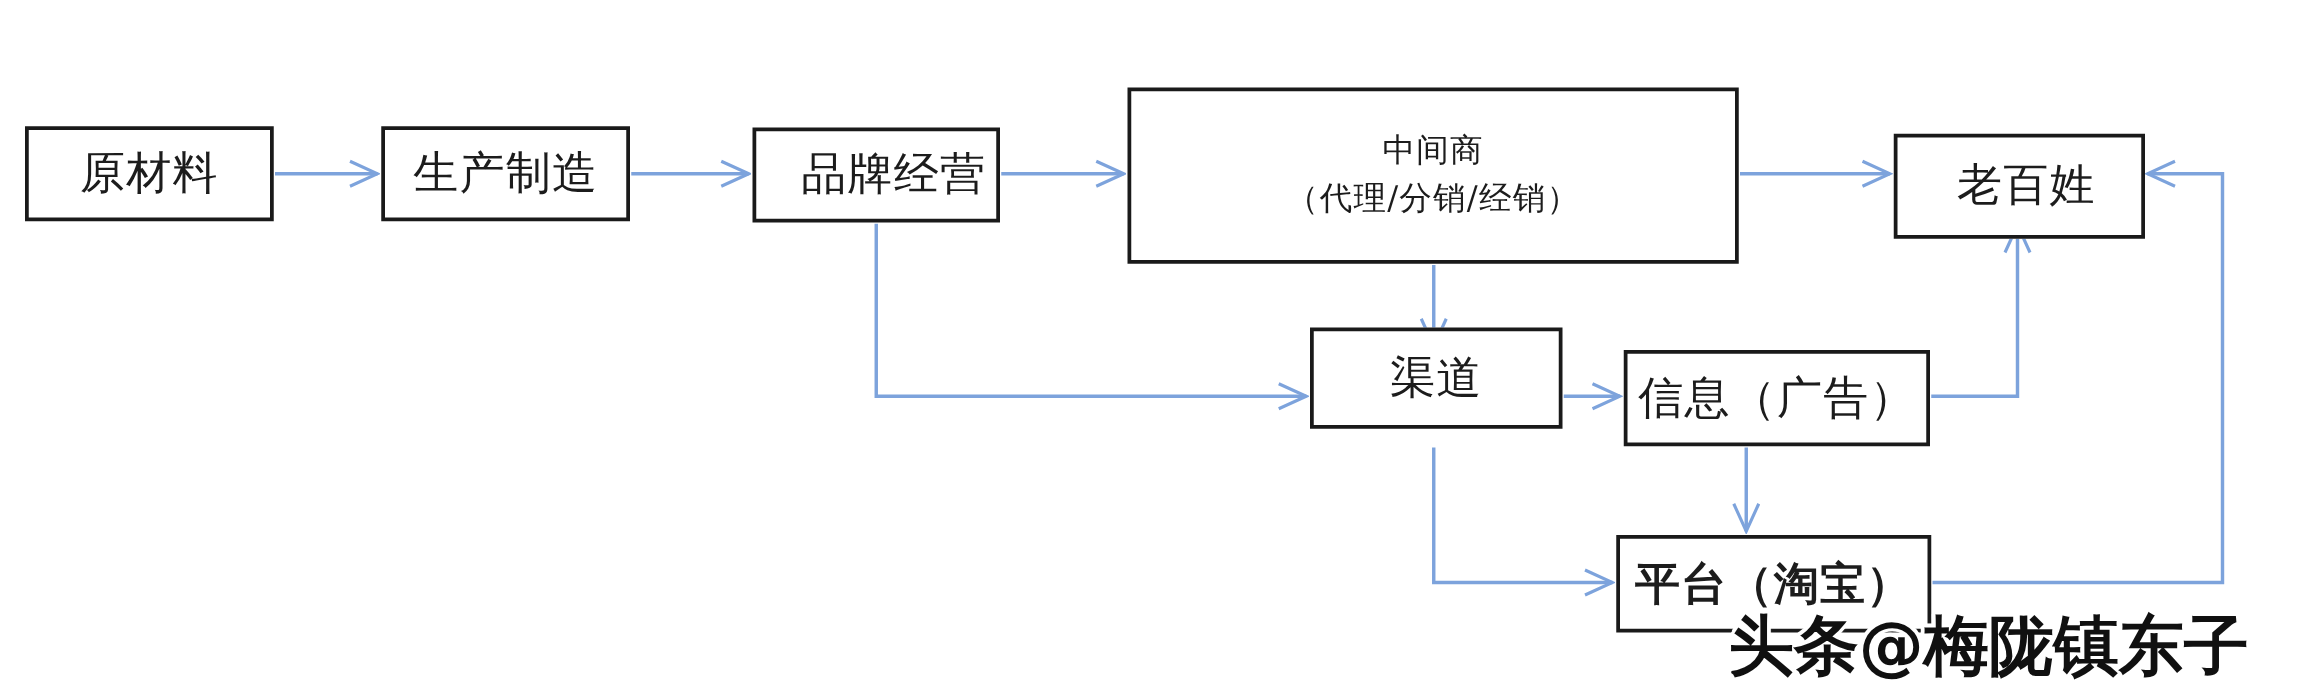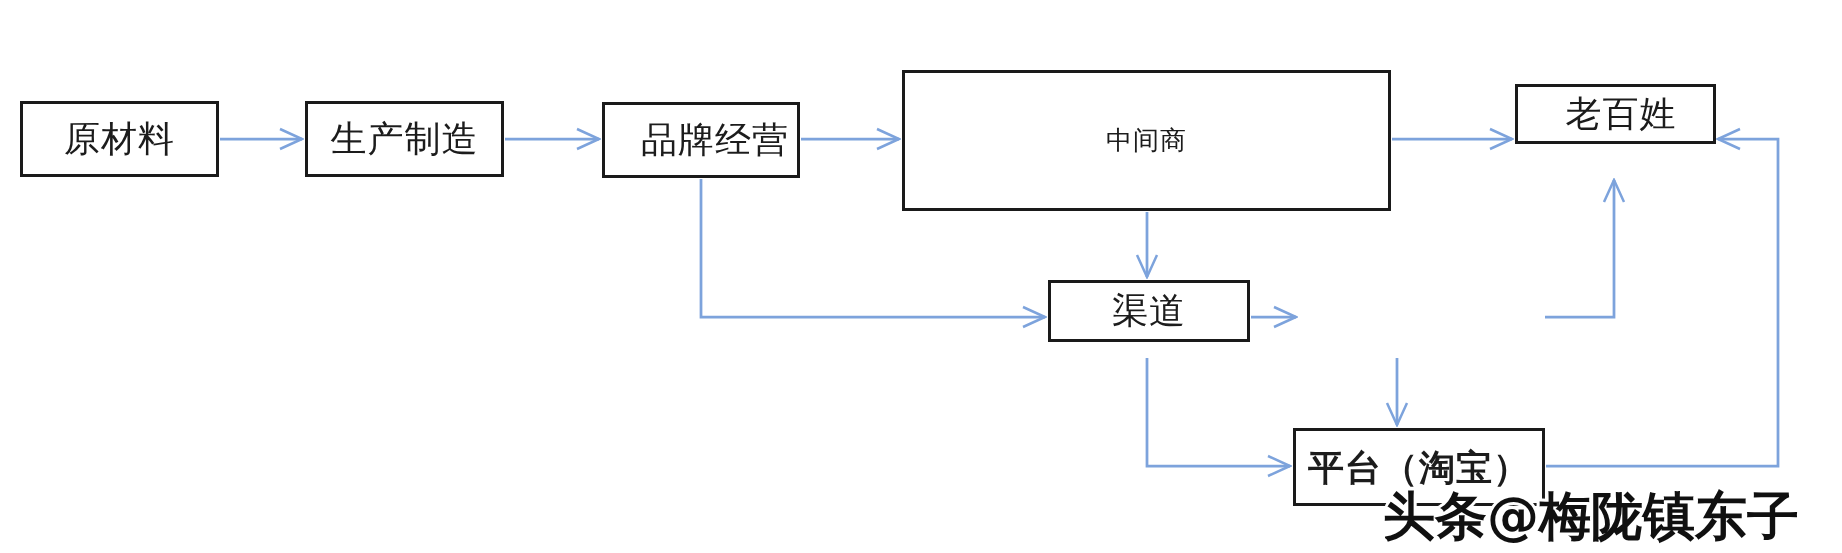--- a/index.html
+++ b/index.html
@@ -21,22 +21,22 @@
     border: 3px solid var(--border, #1a1a1a);
     color: var(--text, #1c1c1c);
     display: flex; flex-direction: column; align-items: center; justify-content: center;
     font-size: 36px; line-height: 1.5; white-space: nowrap; text-align: center;
     letter-spacing: 1px;
   }
   .n-raw        { left: 20px;   top: 101px; width: 199px; height: 76px; }
   .n-production { left: 305px;  top: 101px; width: 199px; height: 76px; align-items: center; }
   .n-brand      { left: 602px;  top: 102px; width: 198px; height: 76px; padding-left: 28px; }
   .n-middleman  { left: 902px;  top: 70px;  width: 489px; height: 141px; font-size: 26px; line-height: 1.45; }
-  .n-consumer   { left: 1515px; top: 84px; width: 201px; height: 60px; padding-left: 11px; }
-  .n-channel    { left: 1048px; top: 280px; width: 202px; height: 62px; }
+  .n-consumer   { left: 1515px; top: 107px; width: 201px; height: 84px; padding-left: 11px; }
+  .n-channel    { left: 1048px; top: 262px; width: 202px; height: 81px; }
   .n-info       { left: 1299px; top: 280px; width: 245px; height: 77px; }
   .n-platform   { left: 1293px; top: 428px; width: 252px; height: 78px; font-weight: bold; }
 
   .watermark {
     position: absolute; left: 1383px; top: 482px; z-index: 5;
     font-family: "DejaVu Sans", "Liberation Sans", sans-serif;
     font-weight: bold; font-size: 52px; white-space: nowrap;
     color: var(--watermark, #101010);
     text-shadow:
       -2px -2px 0 #fff, 2px -2px 0 #fff, -2px 2px 0 #fff, 2px 2px 0 #fff,
@@ -76,30 +76,34 @@
   <div class="node n-production">
     <span>生产制造</span>
   </div>
 
   <div class="node n-brand">
     <span>品牌经营</span>
   </div>
 
   <div class="node n-middleman">
     <span>中间商</span>
+    <span>（代理/分销/经销）</span>
   </div>
 
   <div class="node n-consumer">
     <span>老百姓</span>
   </div>
 
   <div class="node n-channel">
     <span>渠道</span>
   </div>
 
+  <div class="node n-info">
+    <span>信息（广告）</span>
+  </div>
 
   <div class="node n-platform">
     <span>平台（淘宝）</span>
   </div>
 
   <div class="watermark">头条@梅陇镇东子</div>
 
 </div>
 
 </body></html>

